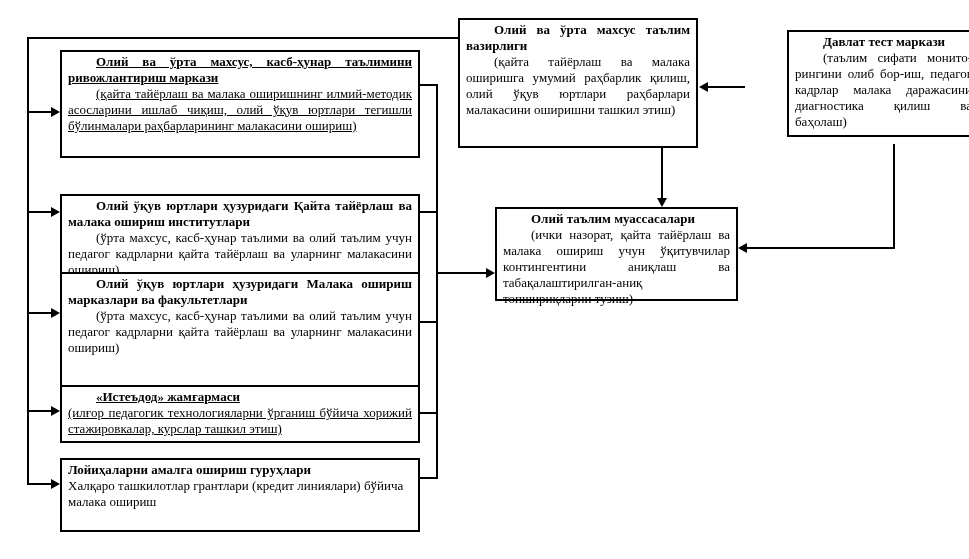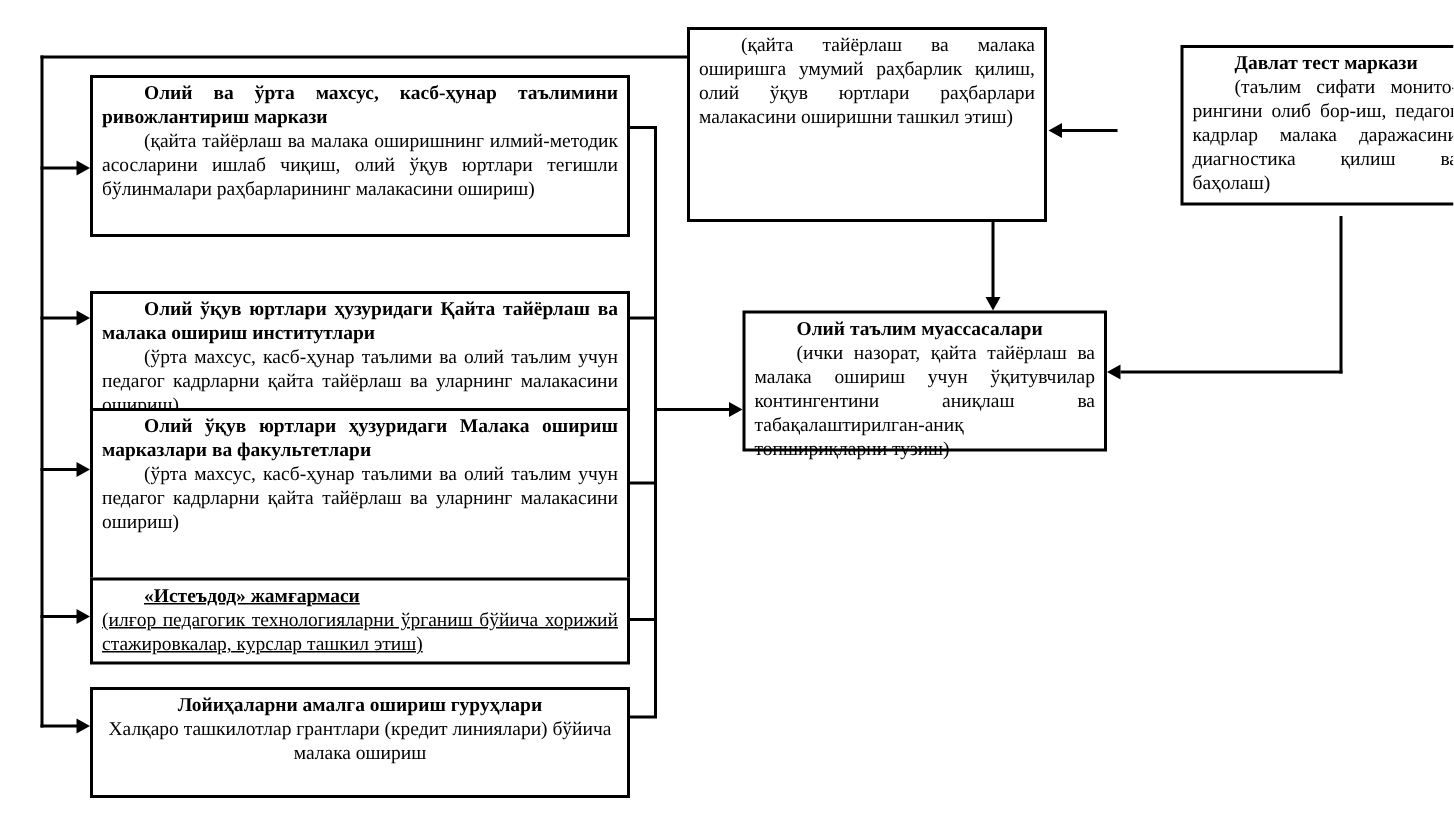--- a/index.html
+++ b/index.html
@@ -8,33 +8,33 @@
     font-family:"Liberation Serif","DejaVu Serif",serif; color:#000;
     overflow:hidden;
   }
   .box {
     position:absolute; background:#ffffff; border:2px solid #000;
     box-sizing:border-box; padding:2px 6px; font-size:13px; line-height:16px;
   }
   .box p { margin:0; }
   .ttl { font-weight:bold; text-align:justify; text-indent:28px; }
   .bdy { text-align:justify; text-indent:28px; }
-  .c { text-align:center; text-indent:0 !important; }
+  .c { text-align:left; text-indent:0 !important; }
   .hl, .vl { position:absolute; background:#000; }
   .tri { position:absolute; width:0; height:0; }
   .tri.r { border-top:5px solid transparent; border-bottom:5px solid transparent; border-left:9px solid #000; }
   .tri.l { border-top:5px solid transparent; border-bottom:5px solid transparent; border-right:9px solid #000; }
   .tri.d { border-left:5px solid transparent; border-right:5px solid transparent; border-top:9px solid #000; }
 </style>
 </head>
 <body>
 
 <div class="stage">
 
-  <div class="box" style="left:60px; top:50px; width:360px; height:108px;">
+  <div class="box" style="left:60px; top:50px; width:360px; height:108px;text-decoration:underline;">
     <p class="ttl">Олий ва ўрта махсус, касб-ҳунар таълимини ривожлантириш маркази</p>
     <p class="bdy">(қайта тайёрлаш ва малака оширишнинг илмий-методик асосларини ишлаб чиқиш, олий ўқув юртлари тегишли бўлинмалари раҳбарларининг малакасини ошириш)</p>
   </div>
 
   <div class="box" style="left:60px; top:175px; width:360px; height:90px;margin-top:19px;">
     <p class="ttl">Олий ўқув юртлари ҳузуридаги Қайта тайёрлаш ва малака ошириш институтлари</p>
     <p class="bdy">(ўрта махсус, касб-ҳунар таълими ва олий таълим учун педагог кадрларни қайта тайёрлаш ва уларнинг малакасини ошириш)</p>
   </div>
 
   <div class="box" style="left:60px; top:272px; width:360px; height:133px;">
@@ -46,20 +46,21 @@
     <p class="ttl">«Истеъдод» жамғармаси</p>
     <p class="bdy" style="text-indent:0;">(илғор педагогик технологияларни ўрганиш бўйича хорижий стажировкалар, курслар ташкил этиш)</p>
   </div>
 
   <div class="box" style="left:60px; top:458px; width:360px; height:74px;">
     <p class="ttl c">Лойиҳаларни амалга ошириш гуруҳлари</p>
     <p class="bdy c">Халқаро ташкилотлар грантлари (кредит линиялари) бўйича малака ошириш</p>
   </div>
 
   <div class="box" style="left:458px; top:18px; width:240px; height:130px;">
+    <p class="ttl">Олий ва ўрта махсус таълим вазирлиги</p>
     <p class="bdy">(қайта тайёрлаш ва малака оширишга умумий раҳбарлик қилиш, олий ўқув юртлари раҳбарлари малакасини оширишни ташкил этиш)</p>
   </div>
 
   <div class="box" style="left:787px; top:30px; width:193px; height:107px;">
     <p class="ttl">Давлат тест маркази</p>
     <p class="bdy">(таълим сифати монито-рингини олиб бор-иш, педагог кадрлар малака даражасини диагностика қилиш ва баҳолаш)</p>
   </div>
 
   <div class="box" style="left:495px; top:207px; width:243px; height:94px;">
     <p class="ttl">Олий таълим муассасалари</p>

